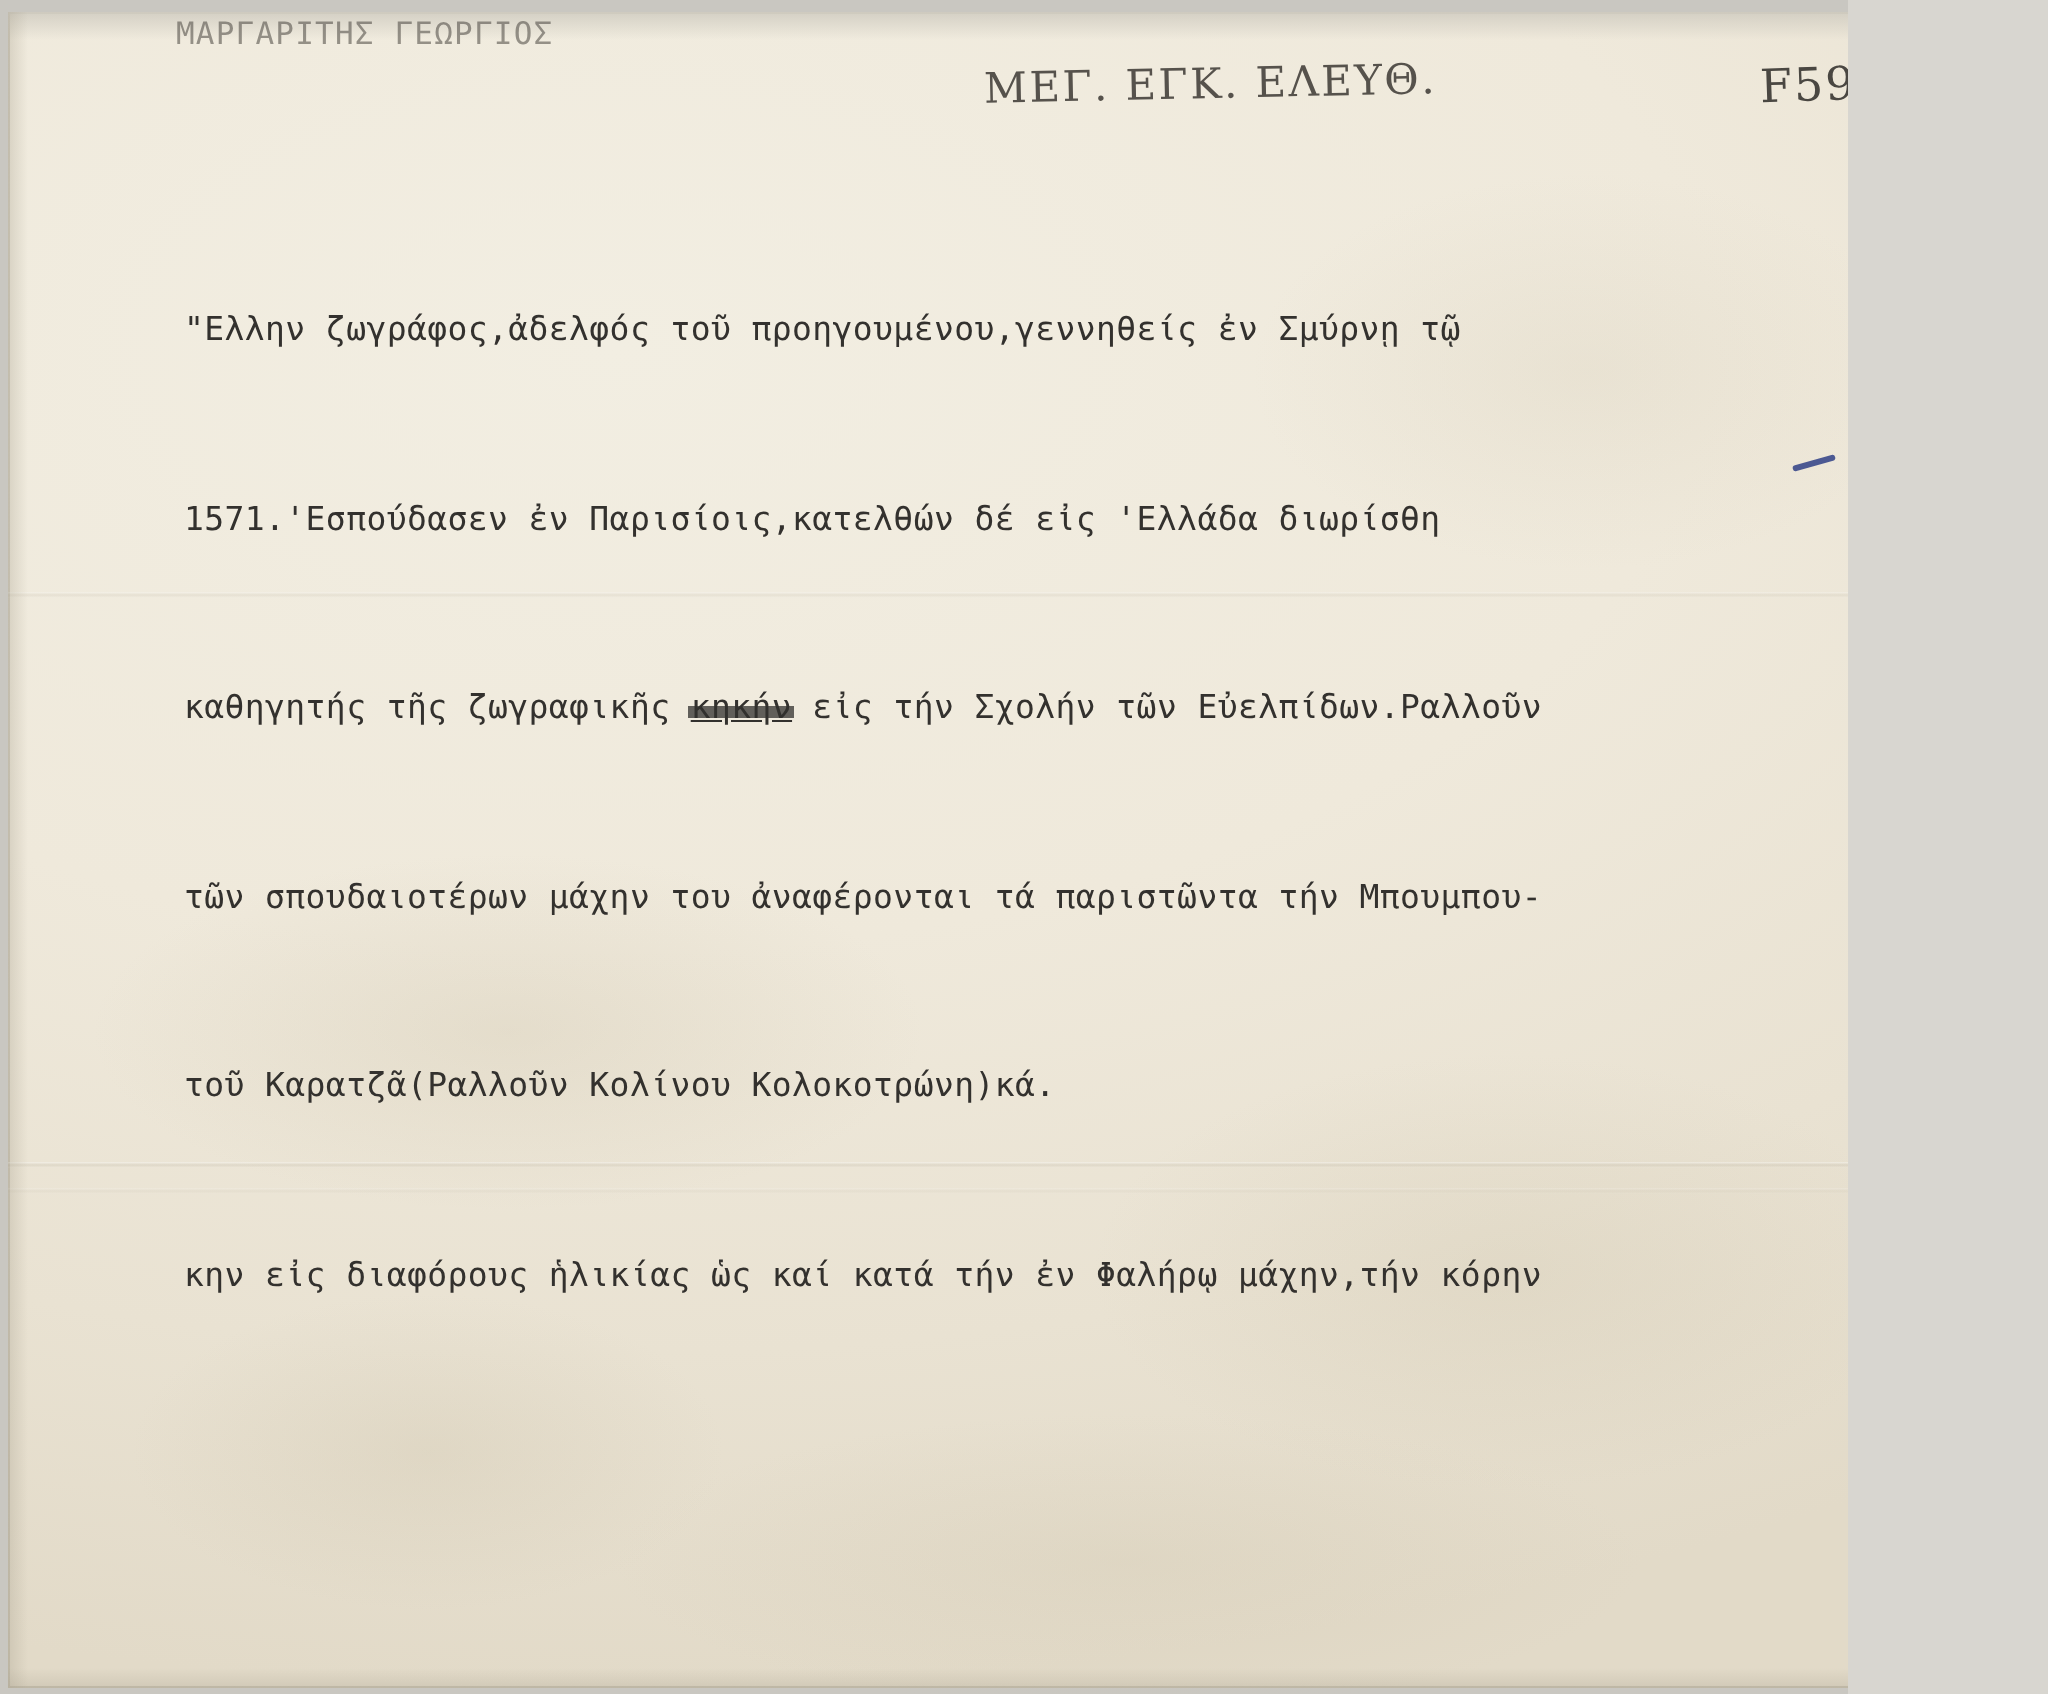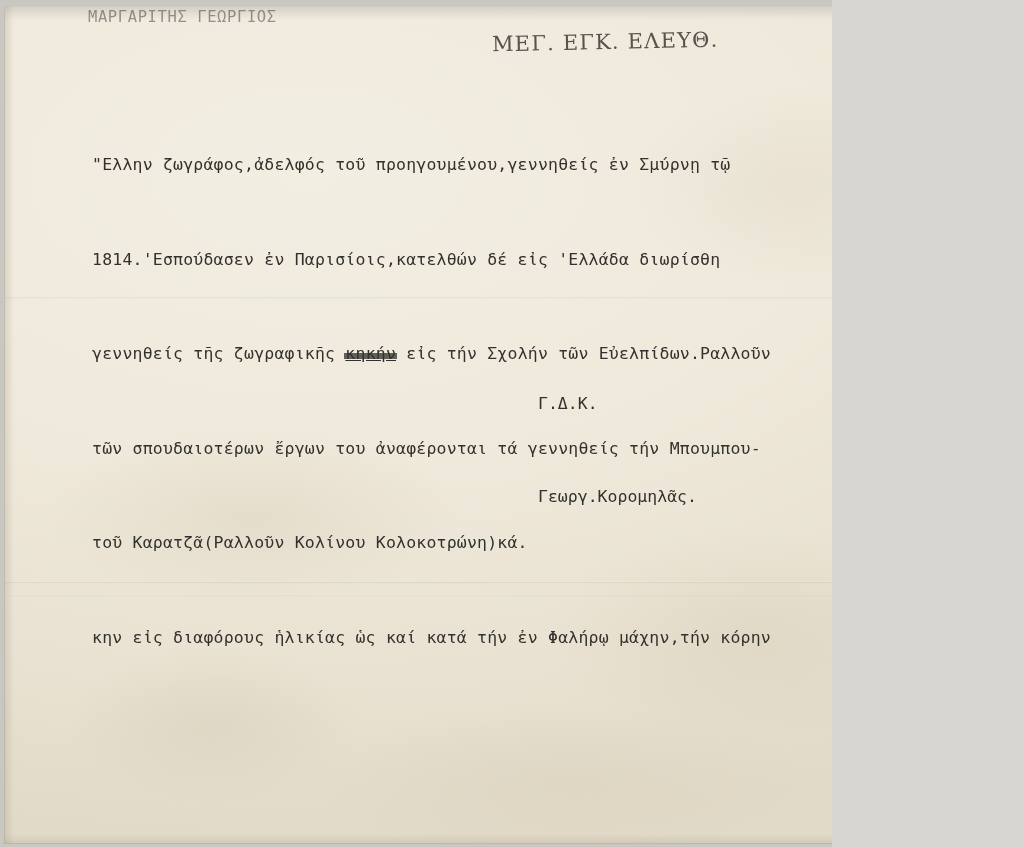--- a/index.html
+++ b/index.html
@@ -2,21 +2,21 @@
 <html><head>
 <meta charset="utf-8">
 <style>
   html, body {
     margin: 0;
     padding: 0;
     background: #d8d6d0;
   }
   #page {
     position: relative;
-    width: 832px;
+    width: 924px;
     height: 847px;
     overflow: hidden;
     background: #c9c7c1;
     font-family: "DejaVu Sans Mono", monospace;
   }
 
   
   #sheet {
     position: absolute;
     left: 4px;
@@ -200,28 +200,24 @@
     <div class="typed" id="header-name">ΜΑΡΓΑΡΙΤΗΣ ΓΕΩΡΓΙΟΣ</div>
 
     <div class="hand" id="hand-center">ΜΕΓ. ΕΓΚ. ΕΛΕΥΘ.</div>
 
     <div class="hand" id="hand-ref">F593</div>
 
     <div class="hand" id="hand-num">7.</div>
 
     <div class="typed" id="body-text">
       <span class="line">"Ελλην ζωγράφος,ἀδελφός τοῦ προηγουμένου,γεννηθείς ἐν Σμύρνῃ τῷ</span>
-      <span class="line">1814.'Εσπούδασεν ἐν Παρισίοις,κατελθών δέ εἰς 'Ελλάδα διωρίσθη</span>
-      <span class="line"><span>γεννηθείς τῆς ζωγραφικῆς </span><span class="strike">κηκήν</span><span> εἰς τήν Σχολήν τῶν Εὐελπίδων.Ραλλοῦν</span></span>
-      <span class="line">τῶν σπουδαιοτέρων ἔργων του ἀναφέρονται τά γεννηθείς τήν Μπουμπου-</span>
+      <span class="line">1571.'Εσπούδασεν ἐν Παρισίοις,κατελθών δέ εἰς 'Ελλάδα διωρίσθη</span>
+      <span class="line"><span>καθηγητής τῆς ζωγραφικῆς </span><span class="strike">κηκήν</span><span> εἰς τήν Σχολήν τῶν Εὐελπίδων.Ραλλοῦν</span></span>
+      <span class="line">τῶν σπουδαιοτέρων μάχην του ἀναφέρονται τά παριστῶντα τήν Μπουμπου-</span>
       <span class="line">τοῦ Καρατζᾶ(Ραλλοῦν Κολίνου Κολοκοτρώνη)κά.</span>
       <span class="line">κην εἰς διαφόρους ἡλικίας ὡς καί κατά τήν ἐν Φαλήρῳ μάχην,τήν κόρην</span>
     </div>
 
     <div id="ink-tick"></div>
 
-    <div class="typed" id="sig-block">
-      <span class="line">Γ.Δ.Κ.</span>
-      <span class="line">Γεωργ.Κορομηλᾶς.</span>
-    </div>
 
   </div>
 </div>
 
 </body></html>

